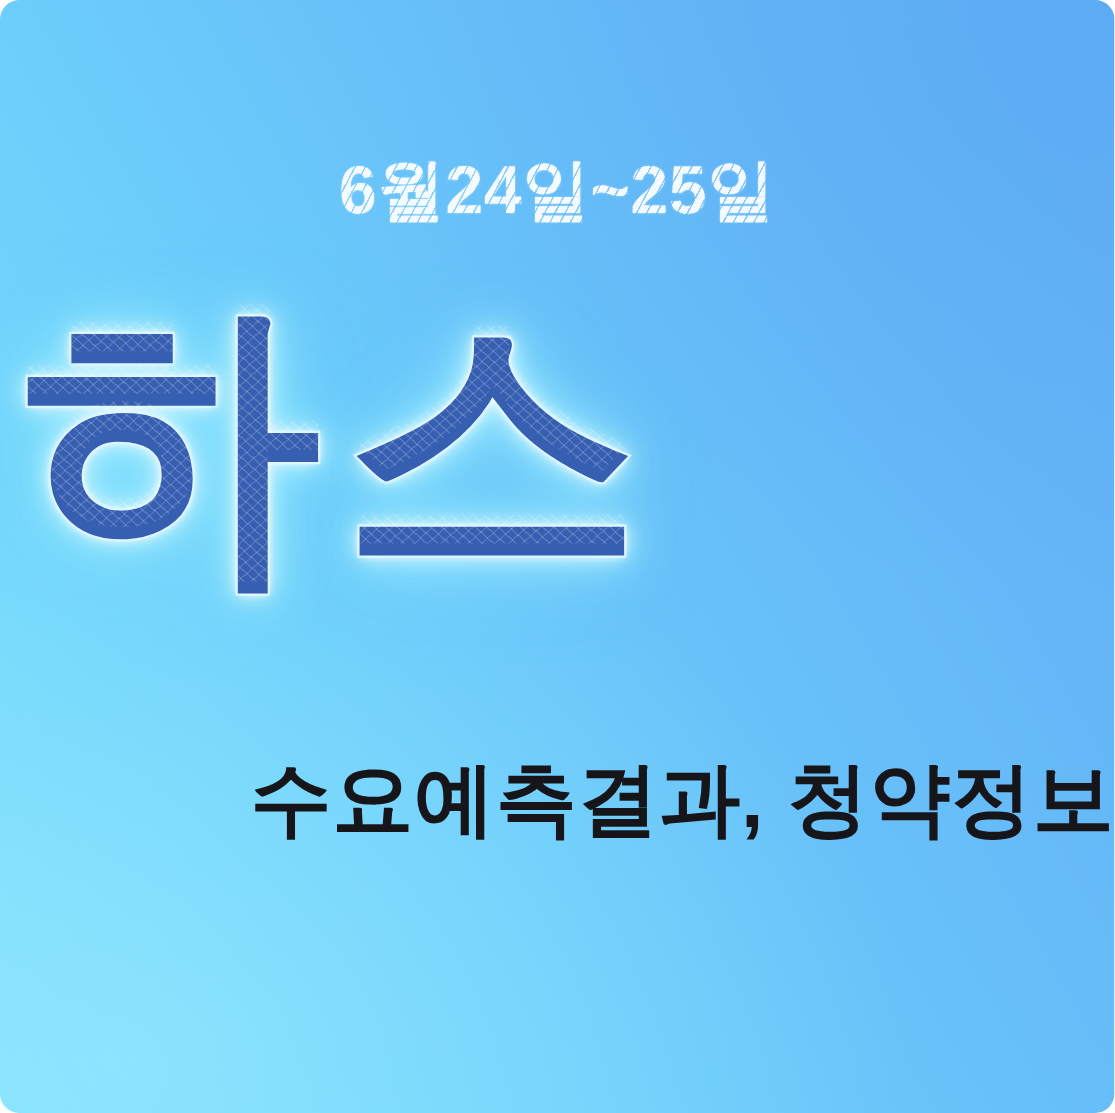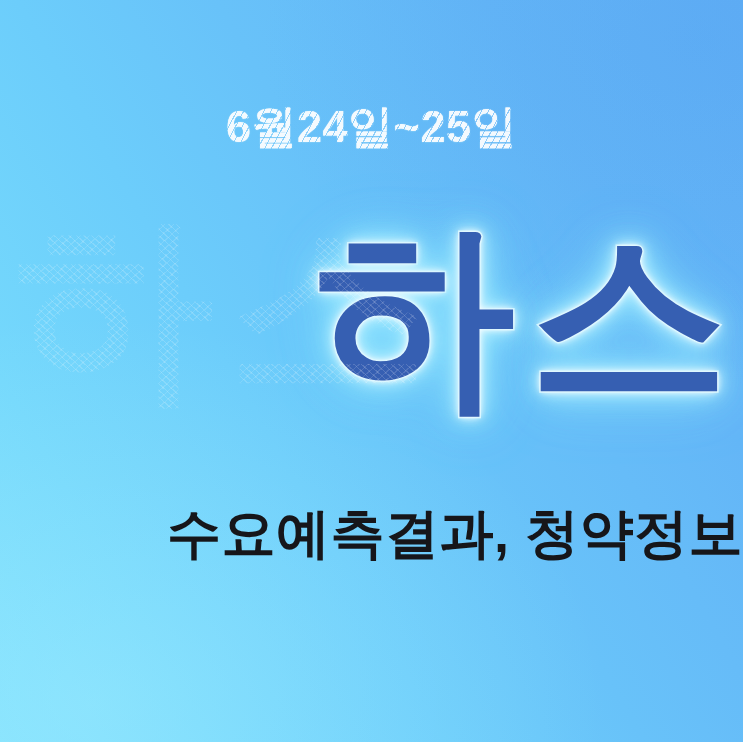--- a/index.html
+++ b/index.html
@@ -16,20 +16,21 @@
     overflow: hidden;
     font-family: "Liberation Sans", "DejaVu Sans", sans-serif;
     
     background: linear-gradient(60deg,
                 #7EE0FD 0%,
                 #74D8FC 18%,
                 #6CCDFB 38%,
                 #68C2F9 55%,
                 #64B6F7 78%,
                 #62B0F6 100%);
+    border-radius: 13px;
   }
 
   
   .poster::after {
     content: "";
     position: absolute;
     inset: 0;
     pointer-events: none;
     background:
       radial-gradient(120% 90% at 12% 95%, rgba(170,240,255,0.38) 0%, rgba(170,240,255,0) 58%),
@@ -67,25 +68,25 @@
       radial-gradient(circle at 30% 40%, rgba(0,0,0,0.55) 0 2px, #000 2px);
     -webkit-mask-composite: source-in;
     mask-composite: intersect;
   }
 
   
   .title-wrap {
     position: absolute;
     left: 0;
     right: 0;
-    top: 208px;
+    top: 188px;
     height: 215px;
     display: flex;
     align-items: center;
-    justify-content: flex-end;
+    justify-content: flex-start;
   }
 
   .title {
     position: relative;
     font-size: 200px;
     line-height: 1;
     font-weight: 700;
     letter-spacing: 14px;
     text-indent: 14px;
     color: #365FB2;

